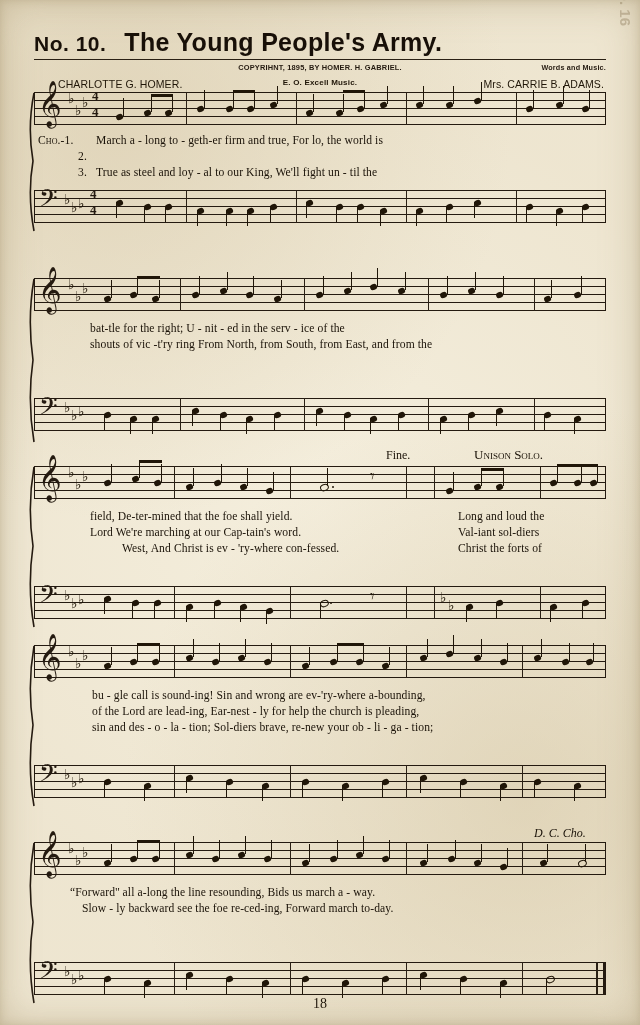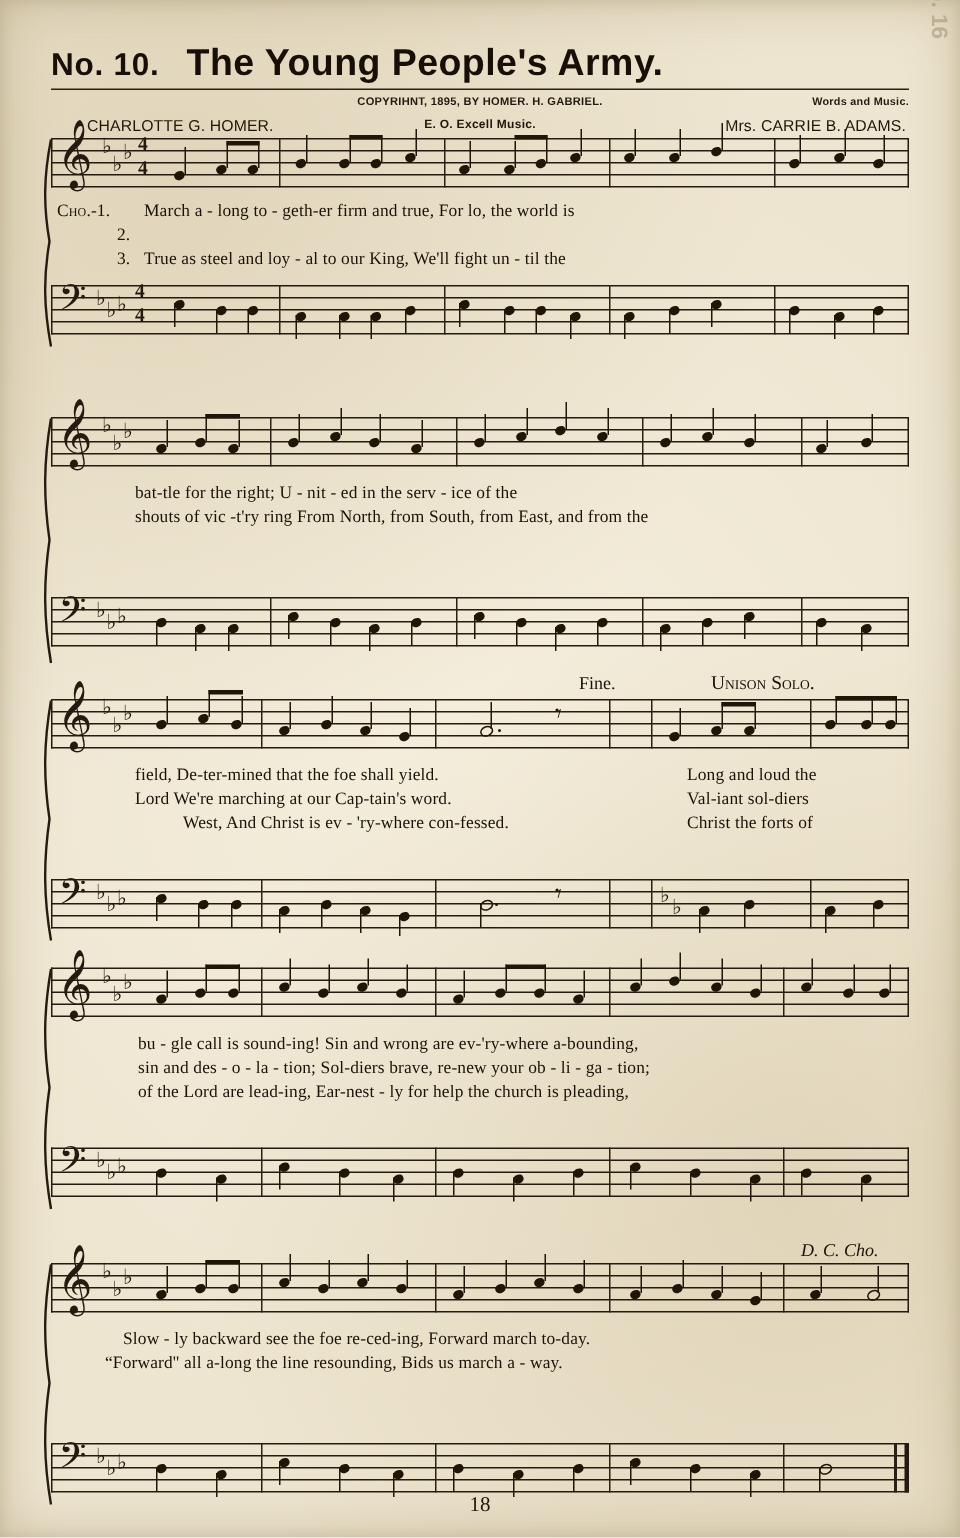--- a/index.html
+++ b/index.html
@@ -798,24 +798,24 @@
           <div class="head" style="left:552px; top:14px;"></div>
             <div class="stem" style="left:559px; top:-2px; height:18px;"></div>
         </div>
       </div>
 
       <div class="lyrics" style="top:44px;">
         <div class="lyr-line">
           <span class="ln-txt" style="left:58px;">bu - gle call is sound-ing! Sin  and wrong are  ev-'ry-where a-bounding,</span>
         </div>
         <div class="lyr-line">
+          <span class="ln-txt" style="left:58px;">of the Lord are lead-ing,  Ear-nest - ly     for help the church is pleading,</span>
+        </div>
+        <div class="lyr-line">
           <span class="ln-txt" style="left:58px;">sin and des - o  -  la - tion; Sol-diers brave, re-new your ob - li - ga - tion;</span>
-        </div>
-        <div class="lyr-line">
-          <span class="ln-txt" style="left:58px;">of the Lord are lead-ing,  Ear-nest - ly     for help the church is pleading,</span>
         </div>
       </div>
 
       <div class="staffbox" style="position:absolute; top:120px; left:0; width:572px; height:33px;">
         <div class="staff">
           <div class="ln"></div>
             <div class="ln"></div>
             <div class="ln"></div>
             <div class="ln"></div>
             <div class="ln"></div>
@@ -921,24 +921,24 @@
             <div class="stem" style="left:473px; top:6px; height:18px;"></div>
           <div class="head" style="left:506px; top:18px;"></div>
             <div class="stem" style="left:513px; top:2px; height:18px;"></div>
           <div class="head open" style="left:544px; top:18px;"></div>
             <div class="stem" style="left:551px; top:2px; height:18px;"></div>
         </div>
       </div>
 
       <div class="lyrics" style="top:58px;">
         <div class="lyr-line">
+          <span class="ln-txt" style="left:36px;">“Forward'' all  a-long the line resounding,  Bids  us march a - way.</span>
+        </div>
+        <div class="lyr-line">
           <span class="ln-txt" style="left:48px;">Slow - ly backward see the foe re-ced-ing,   Forward march to-day.</span>
-        </div>
-        <div class="lyr-line">
-          <span class="ln-txt" style="left:36px;">“Forward'' all  a-long the line resounding,  Bids  us march a - way.</span>
         </div>
       </div>
 
       <div class="staffbox" style="position:absolute; top:134px; left:0; width:572px; height:33px;">
         <div class="staff">
           <div class="ln"></div>
             <div class="ln"></div>
             <div class="ln"></div>
             <div class="ln"></div>
             <div class="ln"></div>

